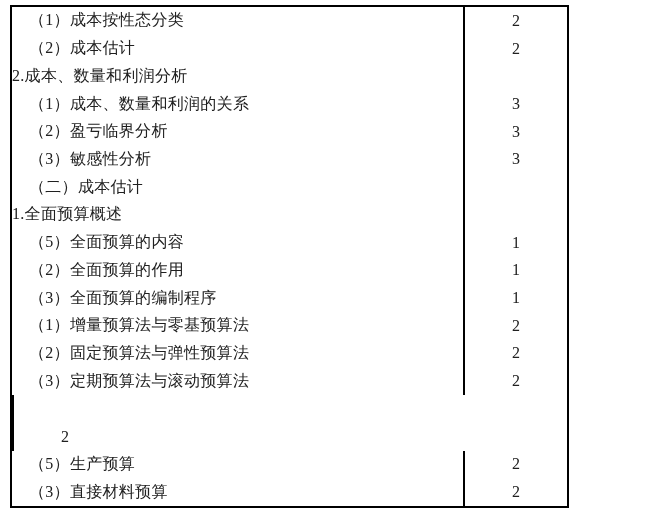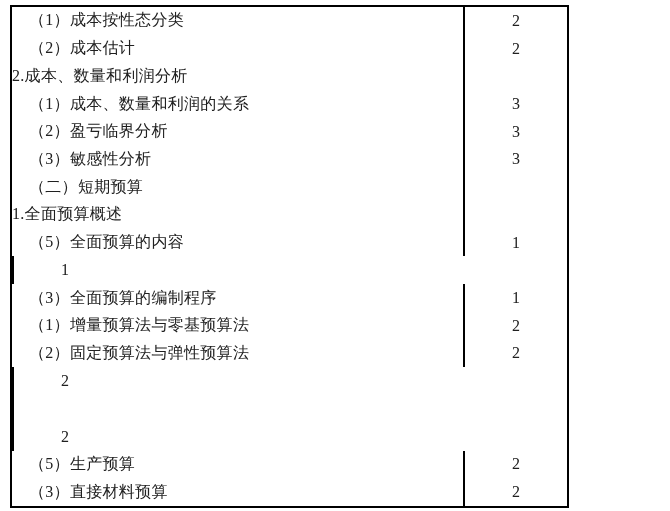--- a/index.html
+++ b/index.html
@@ -115,21 +115,21 @@
     <div class="cell topic">
       <span class="topic-text">（3）敏感性分析</span>
     </div>
     <div class="cell level">
       <span class="level-text">3</span>
     </div>
   </div>
 
   <div class="row subitem">
     <div class="cell topic">
-      <span class="topic-text">（二）短期预算</span>
+      <span class="topic-text">（二）成本估计</span>
     </div>
     <div class="cell level">
       <span class="level-text"></span>
     </div>
   </div>
 
   <div class="row item">
     <div class="cell topic">
       <span class="topic-text">1.全面预算概述</span>
     </div>
@@ -141,20 +141,23 @@
   <div class="row subitem">
     <div class="cell topic">
       <span class="topic-text">（5）全面预算的内容</span>
     </div>
     <div class="cell level">
       <span class="level-text">1</span>
     </div>
   </div>
 
   <div class="row subitem">
+    <div class="cell topic">
+      <span class="topic-text">（2）全面预算的作用</span>
+    </div>
     <div class="cell level">
       <span class="level-text">1</span>
     </div>
   </div>
 
   <div class="row subitem">
     <div class="cell topic">
       <span class="topic-text">（3）全面预算的编制程序</span>
     </div>
     <div class="cell level">
@@ -175,20 +178,23 @@
   <div class="row subitem">
     <div class="cell topic">
       <span class="topic-text">（2）固定预算法与弹性预算法</span>
     </div>
     <div class="cell level">
       <span class="level-text">2</span>
     </div>
   </div>
 
   <div class="row subitem">
+    <div class="cell topic">
+      <span class="topic-text">（3）定期预算法与滚动预算法</span>
+    </div>
     <div class="cell level">
       <span class="level-text">2</span>
     </div>
   </div>
 
   <div class="row item">
     <div class="cell level">
       <span class="level-text"></span>
     </div>
   </div>

